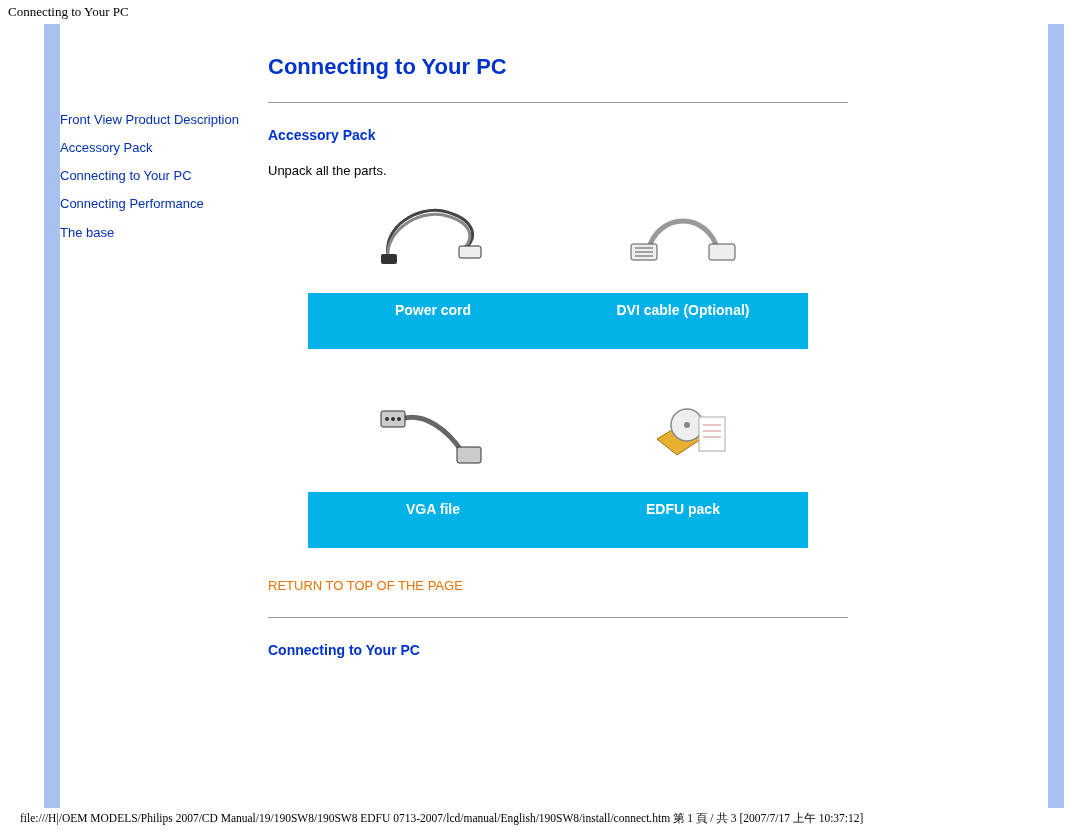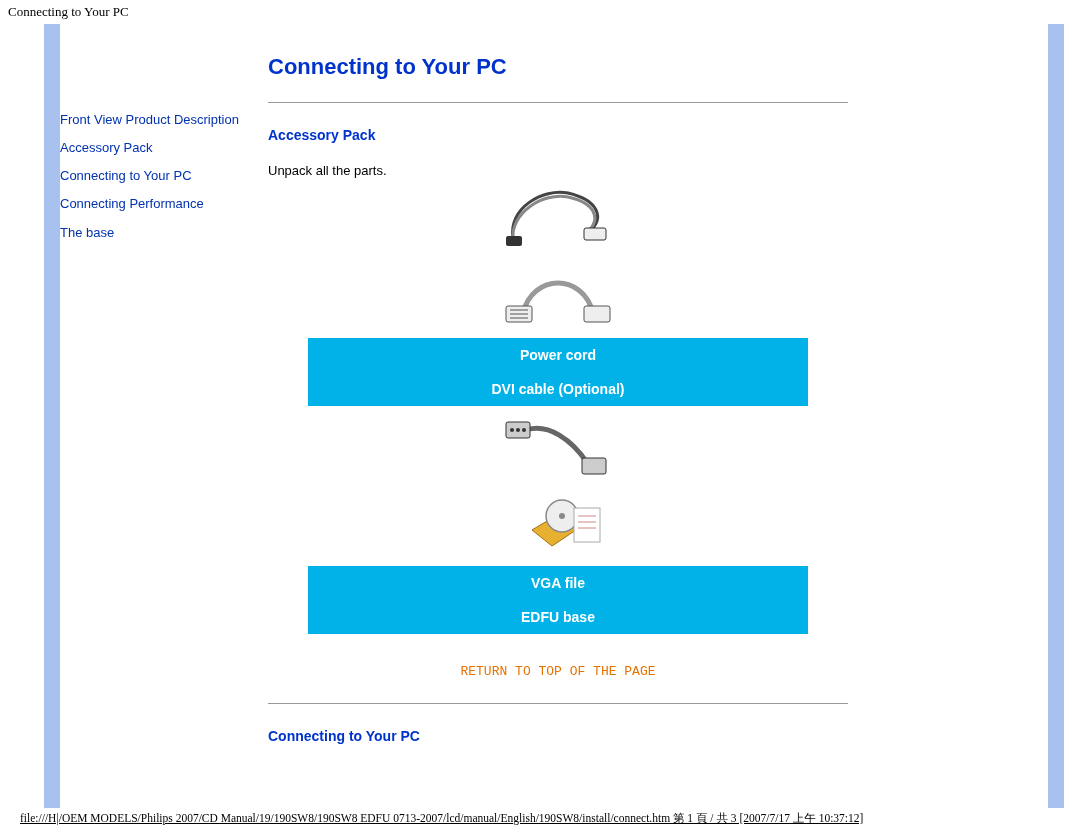--- a/index.html
+++ b/index.html
@@ -72,21 +72,20 @@
   }
   .body-text {
     font-size: 13px;
   }
   .acc-grid {
     margin-left: 40px;
     width: 500px;
   }
   .acc-row {
     display: flex;
-    flex-direction: column;
   }
   .acc-cell {
     flex: 1;
     border: none;
   }
   .img-box {
     height: 115px;
     display: flex;
     align-items: center;
     justify-content: center;
@@ -96,35 +95,33 @@
     background: #00b2e8;
     color: #fff;
     font-weight: bold;
     text-align: center;
     height: 56px;
     line-height: 34px;
     font-size: 14px;
   }
   .return-link {
     display: block;
-    text-align: center;
+    text-align: left;
     color: #e67300;
     font-size: 13px;
     margin: 30px 0 24px;
     text-decoration: none;
-    font-family: Liberation Mono, monospace;
   }
   .footer-path {
     position: absolute;
     left: 20px;
     bottom: 8px;
     font-family: "Times New Roman", serif;
     font-size: 11.5px;
     color: #000;
-    text-decoration: underline;
   }
   
   svg { display: block; }
 </style>
 </head>
 <body>
 
 <div class="browser-title">Connecting to Your PC</div>
 
 <div class="blue-strip-left"></div>
@@ -196,21 +193,21 @@
           <rect x="86" y="22" width="26" height="34" fill="#fff" stroke="#aaa"></rect>
           <line x1="90" y1="30" x2="108" y2="30" stroke="#c88"></line>
           <line x1="90" y1="36" x2="108" y2="36" stroke="#c88"></line>
           <line x1="90" y1="42" x2="108" y2="42" stroke="#c88"></line>
         </svg>
       </div>
     </div>
 
     <div class="acc-row">
       <div class="acc-cell label-box">VGA file</div>
-      <div class="acc-cell label-box">EDFU base</div>
+      <div class="acc-cell label-box">EDFU pack</div>
     </div>
   </div>
 
   <a href="#" class="return-link">RETURN TO TOP OF THE PAGE</a>
   <hr class="full">
   <h2 class="section-heading">Connecting to Your PC</h2>
 </main>
 
 <div class="footer-path">file:///H|/OEM MODELS/Philips 2007/CD Manual/19/190SW8/190SW8 EDFU 0713-2007/lcd/manual/English/190SW8/install/connect.htm 第 1 頁 / 共 3  [2007/7/17 上午 10:37:12]</div>
 

